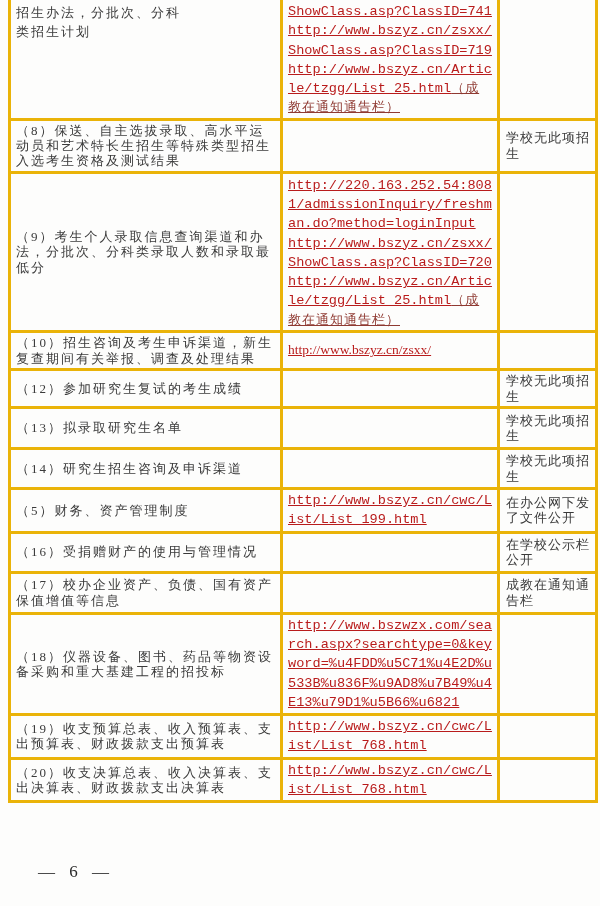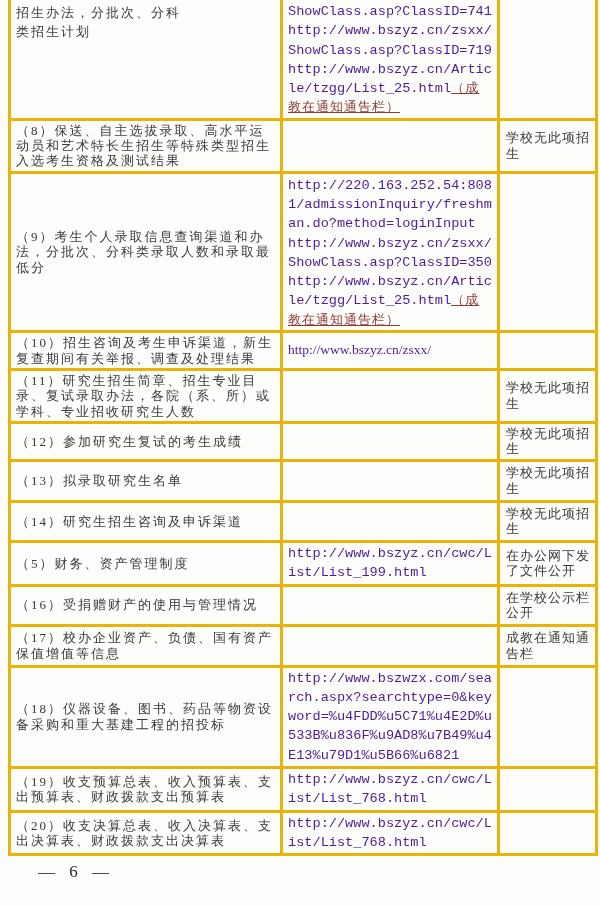--- a/index.html
+++ b/index.html
@@ -27,21 +27,21 @@
     font-size:13px; line-height:15.3px; letter-spacing:2px;
     padding:2px 3px 2px 5px; word-break:break-all;
   }
   tr.r0 td.item { line-height:19px; padding-top:3px; white-space:pre-wrap; }
   td.links {
     font-size:13.6px; line-height:18.3px;
     padding:1px 4px 1px 5px; word-break:break-all;
   }
   tr.r0 td.links, tr.r2 td.links { padding-top:2px; }
   a.lnk {
-    color:#4c1d95; 
+    color:#b91c1c; text-decoration:underline;
     font-family:"Liberation Mono","DejaVu Sans Mono",monospace;
     cursor:pointer;
   }
   a.lnk.serif {
     font-family:"Liberation Serif","DejaVu Serif",serif;
     font-size:13.5px;
     margin-top:47px;
   }
   span.lnote {
     color:#8f3a32; text-decoration:underline;
@@ -96,39 +96,34 @@
   <tr class="r1">
     <td class="item">（8）保送、自主选拔录取、高水平运动员和艺术特长生招生等特殊类型招生入选考生资格及测试结果</td>
     <td class="links"></td>
     <td class="remark">学校无此项招生</td>
   </tr>
 
   <tr class="r2">
     <td class="item">（9）考生个人录取信息查询渠道和办法，分批次、分科类录取人数和录取最低分</td>
     <td class="links">
       <div class="lg"><a class="lnk">http://220.163.252.54:8081/admissionInquiry/freshman.do?method=loginInput</a></div>
-      <div class="lg"><a class="lnk">http://www.bszyz.cn/zsxx/ShowClass.asp?ClassID=350</a></div>
+      <div class="lg"><a class="lnk">http://www.bszyz.cn/zsxx/ShowClass.asp?ClassID=720</a></div>
       <div class="lg"><a class="lnk">http://www.bszyz.cn/Article/tzgg/List_25.html</a><span class="lnote">（成教在通知通告栏）</span></div>
     </td>
     <td class="remark"></td>
   </tr>
 
   <tr class="r3">
     <td class="item">（10）招生咨询及考生申诉渠道，新生复查期间有关举报、调查及处理结果</td>
     <td class="links">
       <div class="lg"><a class="lnk serif">http://www.bszyz.cn/zsxx/</a></div>
     </td>
     <td class="remark"></td>
   </tr>
 
-  <tr class="r4">
-    <td class="item">（11）研究生招生简章、招生专业目录、复试录取办法，各院（系、所）或学科、专业招收研究生人数</td>
-    <td class="links"></td>
-    <td class="remark">学校无此项招生</td>
-  </tr>
 
   <tr class="r5">
     <td class="item">（12）参加研究生复试的考生成绩</td>
     <td class="links"></td>
     <td class="remark">学校无此项招生</td>
   </tr>
 
   <tr class="r6">
     <td class="item">（13）拟录取研究生名单</td>
     <td class="links"></td>

